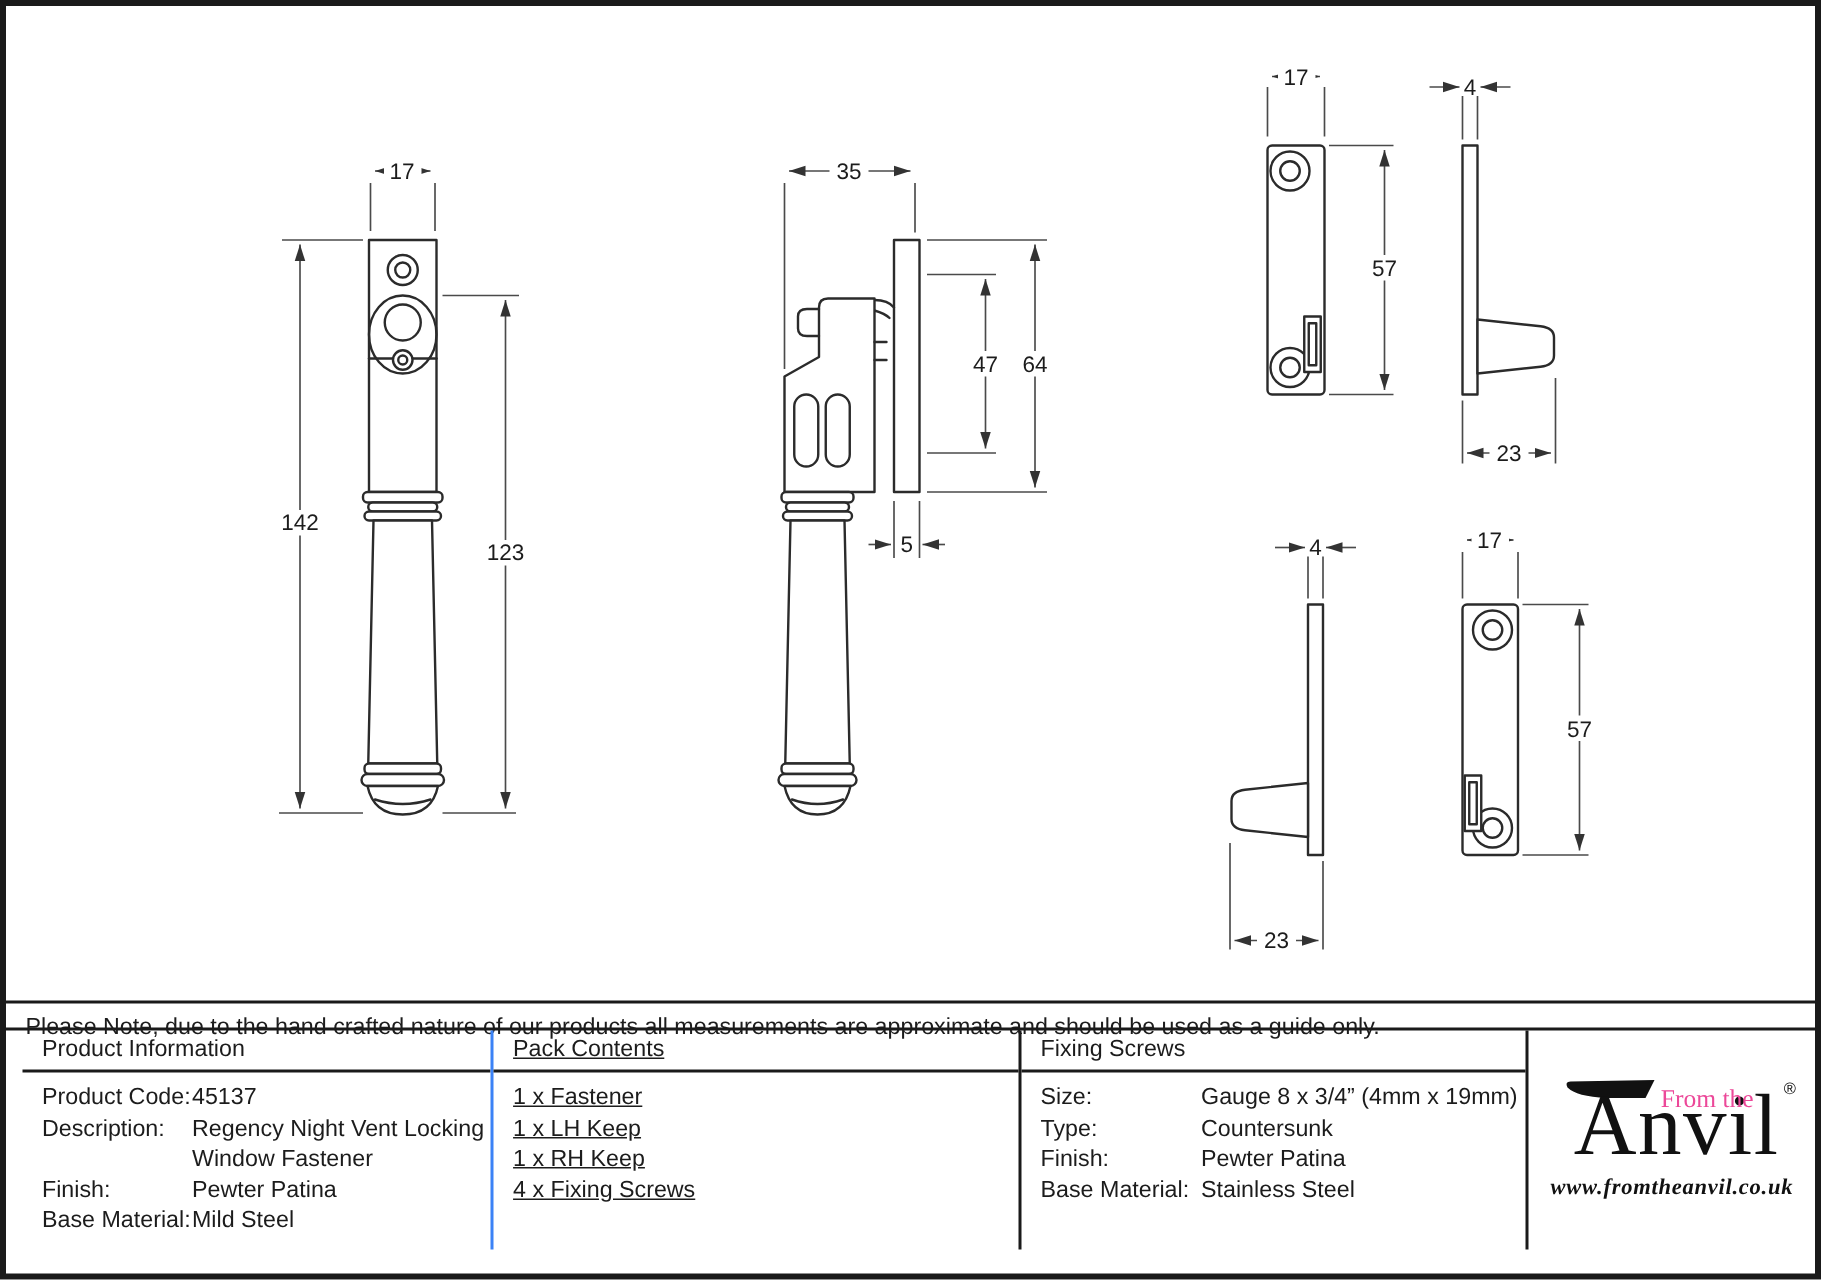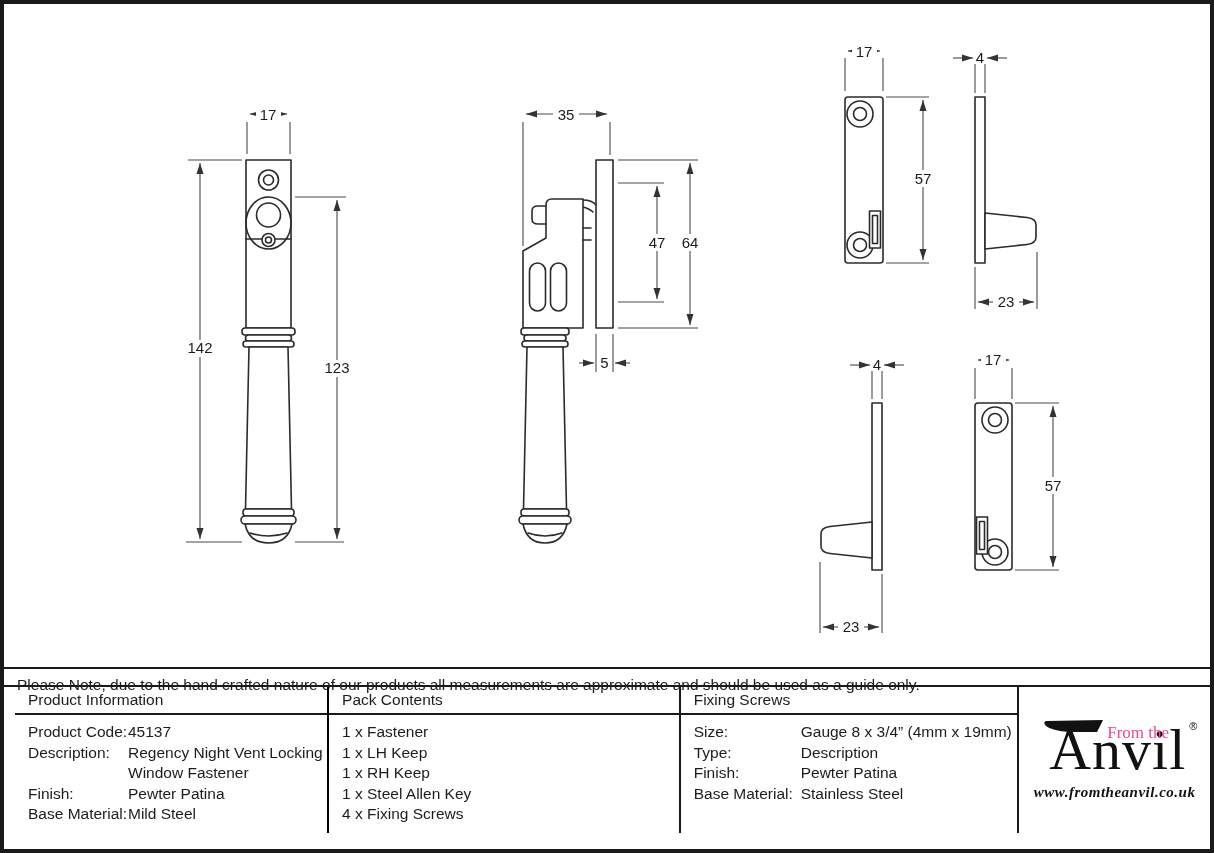--- a/index.html
+++ b/index.html
@@ -14,21 +14,21 @@
   .dl{fill:none;stroke:#4a4a4a;stroke-width:1.1;}
   .dt{font-family:"Liberation Sans",sans-serif;font-size:15px;fill:#1c1c1c;text-anchor:middle;}
   .bg{fill:#ffffff;}
   .note-bar{
     height:20px;box-sizing:border-box;border-top:2px solid #1a1a1a;border-bottom:2px solid #1a1a1a;
     line-height:32px;padding-left:13px;font-size:15.5px;
   }
   .spec-table{display:flex;height:146px;box-sizing:border-box;}
   .col{box-sizing:border-box;}
   .col1{width:343px;padding-left:11px;}
-  .col2{width:374px;border-left:2px solid #000000;}
+  .col2{width:374px;border-left:2px solid #3b82f6;text-decoration:underline;}
   .col3{width:360px;border-left:2px solid #1a1a1a;}
   .col4{width:205px;border-left:2px solid #1a1a1a;position:relative;}
   .col-header{
     height:28px;box-sizing:border-box;border-bottom:2px solid #1a1a1a;
     line-height:26px;padding-left:13px;font-size:15.5px;
   }
   .col-body{padding:7px 0 0 13px;font-size:15.5px;line-height:20.6px;}
   .row{display:flex;}
   .lbl{flex:0 0 100px;}
   .col3 .lbl{flex:0 0 107px;}
@@ -254,35 +254,34 @@
         </div>
       </div>
     </div>
 
     <div class="col col2">
       <div class="col-header">Pack Contents</div>
       <div class="col-body">
         <div class="row">1 x Fastener</div>
         <div class="row">1 x LH Keep</div>
         <div class="row">1 x RH Keep</div>
-        <div class="row">1 x Steel Allen Key</div>
         <div class="row">4 x Fixing Screws</div>
       </div>
     </div>
 
     <div class="col col3">
       <div class="col-header">Fixing Screws</div>
       <div class="col-body">
         <div class="row">
           <span class="lbl">Size:</span>
           <span class="val">Gauge 8 x 3/4” (4mm x 19mm)</span>
         </div>
         <div class="row">
           <span class="lbl">Type:</span>
-          <span class="val">Description</span>
+          <span class="val">Countersunk</span>
         </div>
         <div class="row">
           <span class="lbl">Finish:</span>
           <span class="val">Pewter Patina</span>
         </div>
         <div class="row">
           <span class="lbl">Base Material:</span>
           <span class="val">Stainless Steel</span>
         </div>
       </div>

